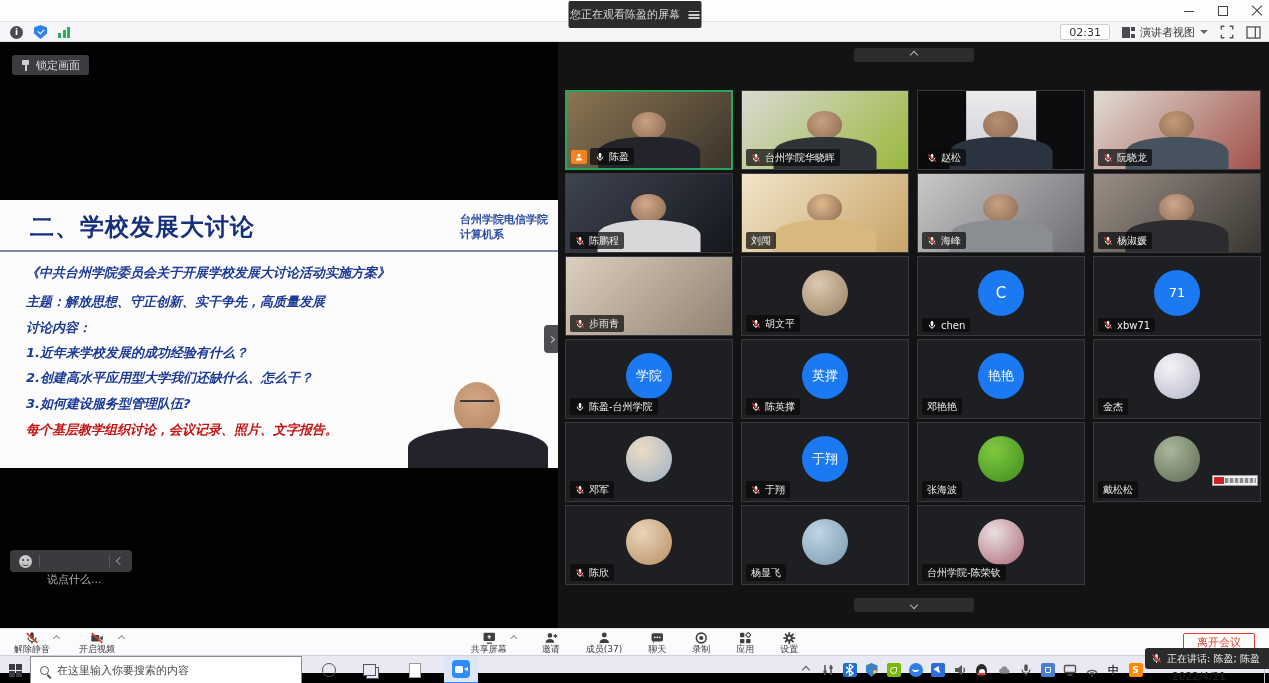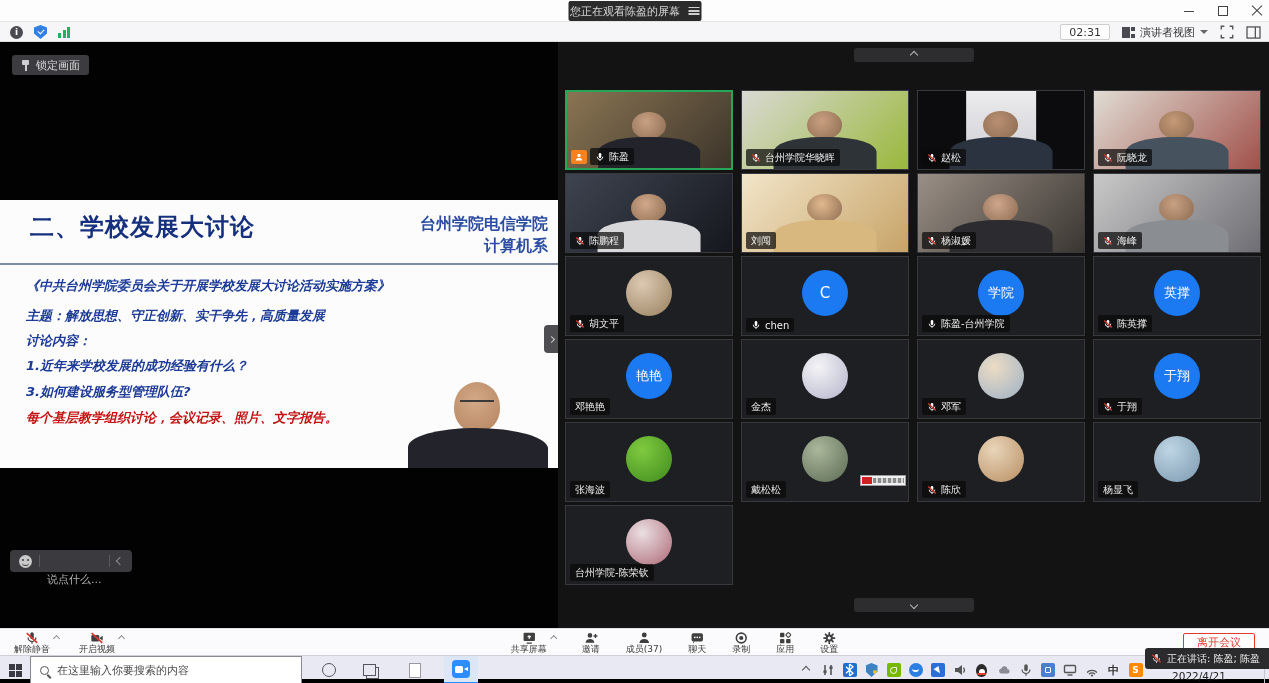--- a/index.html
+++ b/index.html
@@ -1,21 +1,21 @@
 <!DOCTYPE html>
 <html><head>
 <meta charset="utf-8">
 <style>
   * { margin:0; padding:0; box-sizing:border-box; }
   html,body { width:1269px; height:683px; overflow:hidden; background:#000;
     font-family:"DejaVu Sans","Liberation Sans",sans-serif; }
 
   
   #titlebar { position:absolute; top:0; left:0; width:1269px; height:22px; background:#fdfdfd; border-bottom:1px solid #e3e3e3; z-index:40; }
-  #banner { position:absolute; left:50%; transform:translateX(-50%); top:1px; height:20px; background:#2b2b2b; color:#d8d8d8; font-size:11px; display:flex; align-items:center; gap:8px; padding:0 2px; border-radius:2px; }
+  #banner { position:absolute; left:50%; transform:translateX(-50%); top:1px; height:27px; background:#2b2b2b; color:#d8d8d8; font-size:11px; display:flex; align-items:center; gap:8px; padding:0 2px; border-radius:2px; }
   .hamburger { width:11px; height:8px; background:repeating-linear-gradient(#cfcfcf 0 1.4px, transparent 1.4px 3.2px); }
   #winbtns { position:absolute; right:6px; top:0; height:22px; display:flex; align-items:center; gap:22px; }
   .wbtn { width:12px; height:12px; position:relative; cursor:default; }
   .wbtn.min::after { content:""; position:absolute; left:1px; right:1px; top:6px; border-top:1.3px solid #444; }
   .wbtn.max::after { content:""; position:absolute; inset:1px; border:1.3px solid #444; }
   .wbtn.close::before,.wbtn.close::after { content:""; position:absolute; left:-1px; top:5px; width:14px; border-top:1.4px solid #444; }
   .wbtn.close::before { transform:rotate(45deg);} .wbtn.close::after { transform:rotate(-45deg);}
 
   
   #subbar { position:absolute; top:22px; left:0; width:1269px; height:20px; background:#f6f6f8; border-bottom:1px solid #dcdcdc; z-index:39; }
@@ -41,21 +41,21 @@
 
   #pinbtn { position:absolute; left:12px; top:13px; height:20px; background:#3c3c40; border-radius:3px; color:#dedede; font-size:11px; display:flex; align-items:center; gap:6px; padding:0 9px; }
   .pin-ic { width:9px; height:11px; position:relative; }
   .pin-ic::before { content:""; position:absolute; left:1px; top:0; width:7px; height:5px; background:#cfcfcf; border-radius:1px; }
   .pin-ic::after { content:""; position:absolute; left:4px; top:5px; width:1.6px; height:6px; background:#cfcfcf; }
 
   
   #slide { position:absolute; left:0; top:158px; width:558px; height:268px; background:#fcfcfd; }
   #slide-head { display:flex; justify-content:space-between; align-items:flex-start; padding:11px 10px 0 30px; }
   #slide-title { font-size:24px; font-weight:bold; color:#16307d; letter-spacing:1px; }
-  #slide-org { text-align:right; font-size:16px; color:#2c4da0; font-weight:bold; line-height:1.35; padding-top:2px; }
+  #slide-org { font-size:11px; color:#2c4da0; font-weight:bold; line-height:1.35; padding-top:2px; }
   #slide-rule { margin-top:7px; height:2px; background:#7e8aa6; }
   #slide-body { padding:8px 14px 0 26px; color:#1c3a96; font-weight:bold; font-size:13px; line-height:1.95;font-style:italic; }
   #slide-doc { margin-bottom:4px; }
   #slide-highlight { color:#c41212; font-size:13px; font-weight:bold; margin-top:1px; }
   
   #presenter { position:absolute; right:6px; bottom:0; width:170px; height:86px; pointer-events:none; }
   #presenter .phead { position:absolute; left:72px; top:0; width:46px; height:50px; border-radius:50% 50% 46% 46%; background:radial-gradient(circle at 45% 38%, #d3a987, #b4835f); }
   #presenter .pglasses { position:absolute; left:78px; top:18px; width:34px; height:7px; border-top:2px solid #3a3a3a; }
   #presenter .pbody { position:absolute; left:26px; bottom:0; width:140px; height:40px; border-radius:48% 52% 0 0; background:#23242b; }
 
@@ -92,30 +92,30 @@
   .plabel { background:rgba(10,10,10,0.72); border-radius:2px; padding:1.5px 5px; display:flex; align-items:center; gap:4px; color:#eee; font-size:10px; white-space:nowrap; overflow:hidden; }
   .plabel svg { width:10px; height:10px; flex:0 0 auto; }
   .miniwin { position:absolute; right:2px; bottom:15px; width:46px; height:11px; background:#f0f0f0; border:1px solid #9a9a9a; display:flex; align-items:center; gap:1px; padding:0 1px; }
   .miniwin .mred { width:10px; height:7px; background:#cc2222; }
   .miniwin .mbar { flex:1; height:5px; background:repeating-linear-gradient(90deg,#8a8a8a 0 3px,#d8d8d8 3px 5px); }
 
   
   #mtoolbar { position:absolute; top:628px; left:0; width:1269px; height:27px; background:#fbfbfd; border-top:1px solid #e2e2e6; z-index:30; }
   .tgroup { position:absolute; top:0; height:27px; display:flex; align-items:center; }
   #tg-left { left:14px; gap:20px; }
-  #tg-center { left:50%; transform:translateX(-50%); gap:26px;margin-left:40px; }
+  #tg-center { left:50%; transform:translateX(-50%); gap:26px; }
   .titem { display:flex; align-items:center; gap:4px; cursor:default; }
   .ticol { display:flex; flex-direction:column; align-items:center; gap:0; }
   .ticol svg { width:14px; height:14px; }
   .tlabel { font-size:9px; color:#3d3d3d; line-height:1.1; white-space:nowrap; }
   .titem .chv { width:5px; height:5px; margin-top:-8px; }
   #leavebtn { position:absolute; right:14px; top:4px; height:19px; border:1px solid #e6392e; color:#e6392e; background:#fff; font-size:11px; border-radius:2px; padding:0 13px; line-height:17px; }
 
   
-  #taskbar { position:absolute; top:655px; left:0; width:1269px; height:24px; background:#e9e9f3; border-top:1px solid #cfcfda; z-index:20; }
+  #taskbar { position:absolute; top:655px; left:0; width:1269px; height:18px; background:#e9e9f3; border-top:1px solid #cfcfda; z-index:20; }
   #startbtn { position:absolute; left:0; top:0; width:30px; height:28px; display:flex; align-items:center; justify-content:center; }
   .winlogo { width:13px; height:13px; display:grid; grid-template-columns:6px 6px; grid-template-rows:6px 6px; gap:1px; }
   .winlogo i { background:#3a3a44; }
   #searchbox { position:absolute; left:30px; top:0; width:272px; height:28px; background:#fff; border:1px solid #8a8a96; display:flex; align-items:center; gap:8px; padding:0 9px; }
   .mag { width:9px; height:9px; border:1.5px solid #555; border-radius:50%; position:relative; flex:0 0 auto; }
   .mag::after { content:""; position:absolute; left:7px; top:7px; width:5px; height:1.5px; background:#555; transform:rotate(45deg); transform-origin:0 0; }
   #searchinput { border:none; outline:none; flex:1; font-size:11px; color:#444; background:transparent; font-family:inherit; }
   #searchinput::placeholder { color:#4a4a4a; }
   .qlaunch { position:absolute; top:0; height:28px; display:flex; align-items:center; justify-content:center; width:34px; }
   .cortana { width:14px; height:14px; border:1.6px solid #55555f; border-radius:50%; }
@@ -196,20 +196,21 @@
           <div>计算机系</div>
         </div>
       </div>
       <div id="slide-rule"></div>
       <div id="slide-body">
         <div id="slide-doc">《中共台州学院委员会关于开展学校发展大讨论活动实施方案》</div>
         <div id="slide-lines">
             <div>主题：解放思想、守正创新、实干争先，高质量发展</div>
             <div>讨论内容：</div>
             <div>1.近年来学校发展的成功经验有什么？</div>
+            <div>2.创建高水平应用型大学我们还缺什么、怎么干？</div>
             <div>3.如何建设服务型管理队伍?</div>
           </div>
         <div id="slide-highlight">每个基层教学组织讨论，会议记录、照片、文字报告。</div>
       </div>
       <div id="presenter">
         <div class="phead"></div>
           <div class="pglasses"></div>
           <div class="pbody"></div>
       </div>
     </div>
@@ -345,56 +346,72 @@
             <div class="fhead" style="background:radial-gradient(circle at 42% 36%, #e2b98e, #8a6a50)"></div>
             <div class="fbody" style="background:#d8b87e"></div>
           </div>
           <div class="labelrow">
             <span class="plabel">
               <span>刘闯</span>
             </span>
           </div>
         </div>
         <div class="tile">
+          <div class="vid" style="background: linear-gradient(135deg, rgb(201, 201, 201), rgb(110, 110, 116));"></div>
+          <div class="figure">
+            <div class="fhead" style="background:radial-gradient(circle at 42% 36%, #c9a183, #8a6a50)"></div>
+            <div class="fbody" style="background:#8a8d92"></div>
+          </div>
+          <div class="labelrow">
+            <span class="plabel">
+              <span style="display: flex;">
+                <svg viewBox="0 0 16 16">
+                  <rect x="6" y="1.5" width="4" height="8" rx="2" fill="#fff"></rect>
+                  <path d="M3.5 7.5a4.5 4.5 0 0 0 9 0" fill="none" stroke="#fff" stroke-width="1.4"></path>
+                  <line x1="8" y1="12" x2="8" y2="14.5" stroke="#fff" stroke-width="1.4"></line>
+                  <line x1="2" y1="2.5" x2="14" y2="13.5" stroke="#d93a32" stroke-width="2"></line>
+                </svg>
+              </span>
+              <span>海峰</span>
+            </span>
+          </div>
+        </div>
+        <div class="tile">
           <div class="vid" style="background: linear-gradient(135deg, rgb(154, 143, 134), rgb(58, 54, 49));"></div>
           <div class="figure">
             <div class="fhead" style="background:radial-gradient(circle at 42% 36%, #cfa68c, #8a6a50)"></div>
             <div class="fbody" style="background:#2b2b30"></div>
           </div>
           <div class="labelrow">
             <span class="plabel">
               <span style="display: flex;">
                 <svg viewBox="0 0 16 16">
                   <rect x="6" y="1.5" width="4" height="8" rx="2" fill="#fff"></rect>
                   <path d="M3.5 7.5a4.5 4.5 0 0 0 9 0" fill="none" stroke="#fff" stroke-width="1.4"></path>
                   <line x1="8" y1="12" x2="8" y2="14.5" stroke="#fff" stroke-width="1.4"></line>
                   <line x1="2" y1="2.5" x2="14" y2="13.5" stroke="#d93a32" stroke-width="2"></line>
                 </svg>
               </span>
               <span>杨淑媛</span>
             </span>
           </div>
         </div>
         <div class="tile">
-          <div class="vid" style="background: linear-gradient(135deg, rgb(201, 201, 201), rgb(110, 110, 116));"></div>
-          <div class="figure">
-            <div class="fhead" style="background:radial-gradient(circle at 42% 36%, #c9a183, #8a6a50)"></div>
-            <div class="fbody" style="background:#8a8d92"></div>
-          </div>
-          <div class="labelrow">
-            <span class="plabel">
-              <span style="display: flex;">
-                <svg viewBox="0 0 16 16">
-                  <rect x="6" y="1.5" width="4" height="8" rx="2" fill="#fff"></rect>
-                  <path d="M3.5 7.5a4.5 4.5 0 0 0 9 0" fill="none" stroke="#fff" stroke-width="1.4"></path>
-                  <line x1="8" y1="12" x2="8" y2="14.5" stroke="#fff" stroke-width="1.4"></line>
-                  <line x1="2" y1="2.5" x2="14" y2="13.5" stroke="#d93a32" stroke-width="2"></line>
-                </svg>
-              </span>
-              <span>海峰</span>
+          <div class="vid" style="background: linear-gradient(135deg, rgb(220, 207, 191), rgb(143, 130, 115));"></div>
+          <div class="labelrow">
+            <span class="plabel">
+              <span style="display: flex;">
+                <svg viewBox="0 0 16 16">
+                  <rect x="6" y="1.5" width="4" height="8" rx="2" fill="#fff"></rect>
+                  <path d="M3.5 7.5a4.5 4.5 0 0 0 9 0" fill="none" stroke="#fff" stroke-width="1.4"></path>
+                  <line x1="8" y1="12" x2="8" y2="14.5" stroke="#fff" stroke-width="1.4"></line>
+                  <line x1="2" y1="2.5" x2="14" y2="13.5" stroke="#d93a32" stroke-width="2"></line>
+                </svg>
+              </span>
+              <span>步雨青</span>
             </span>
           </div>
         </div>
         <div class="tile">
           <div class="ava" style="background: radial-gradient(circle at 35% 30%, rgb(220, 201, 178), rgb(151, 128, 95));"></div>
           <div class="labelrow">
             <span class="plabel">
               <span style="display: flex;">
                 <svg viewBox="0 0 16 16">
                   <rect x="6" y="1.5" width="4" height="8" rx="2" fill="#fff"></rect>
@@ -412,20 +429,36 @@
           <div class="labelrow">
             <span class="plabel">
               <span style="display: flex;">
                 <svg viewBox="0 0 16 16">
                   <rect x="6" y="1.5" width="4" height="8" rx="2" fill="#fff"></rect>
                   <path d="M3.5 7.5a4.5 4.5 0 0 0 9 0" fill="none" stroke="#fff" stroke-width="1.4"></path>
                   <line x1="8" y1="12" x2="8" y2="14.5" stroke="#fff" stroke-width="1.4"></line>
                 </svg>
               </span>
               <span>chen</span>
+            </span>
+          </div>
+        </div>
+        <div class="tile">
+          <div class="ava blue">71</div>
+          <div class="labelrow">
+            <span class="plabel">
+              <span style="display: flex;">
+                <svg viewBox="0 0 16 16">
+                  <rect x="6" y="1.5" width="4" height="8" rx="2" fill="#fff"></rect>
+                  <path d="M3.5 7.5a4.5 4.5 0 0 0 9 0" fill="none" stroke="#fff" stroke-width="1.4"></path>
+                  <line x1="8" y1="12" x2="8" y2="14.5" stroke="#fff" stroke-width="1.4"></line>
+                  <line x1="2" y1="2.5" x2="14" y2="13.5" stroke="#d93a32" stroke-width="2"></line>
+                </svg>
+              </span>
+              <span>xbw71</span>
             </span>
           </div>
         </div>
         <div class="tile">
           <div class="ava blue">学院</div>
           <div class="labelrow">
             <span class="plabel">
               <span style="display: flex;">
                 <svg viewBox="0 0 16 16">
                   <rect x="6" y="1.5" width="4" height="8" rx="2" fill="#fff"></rect>

